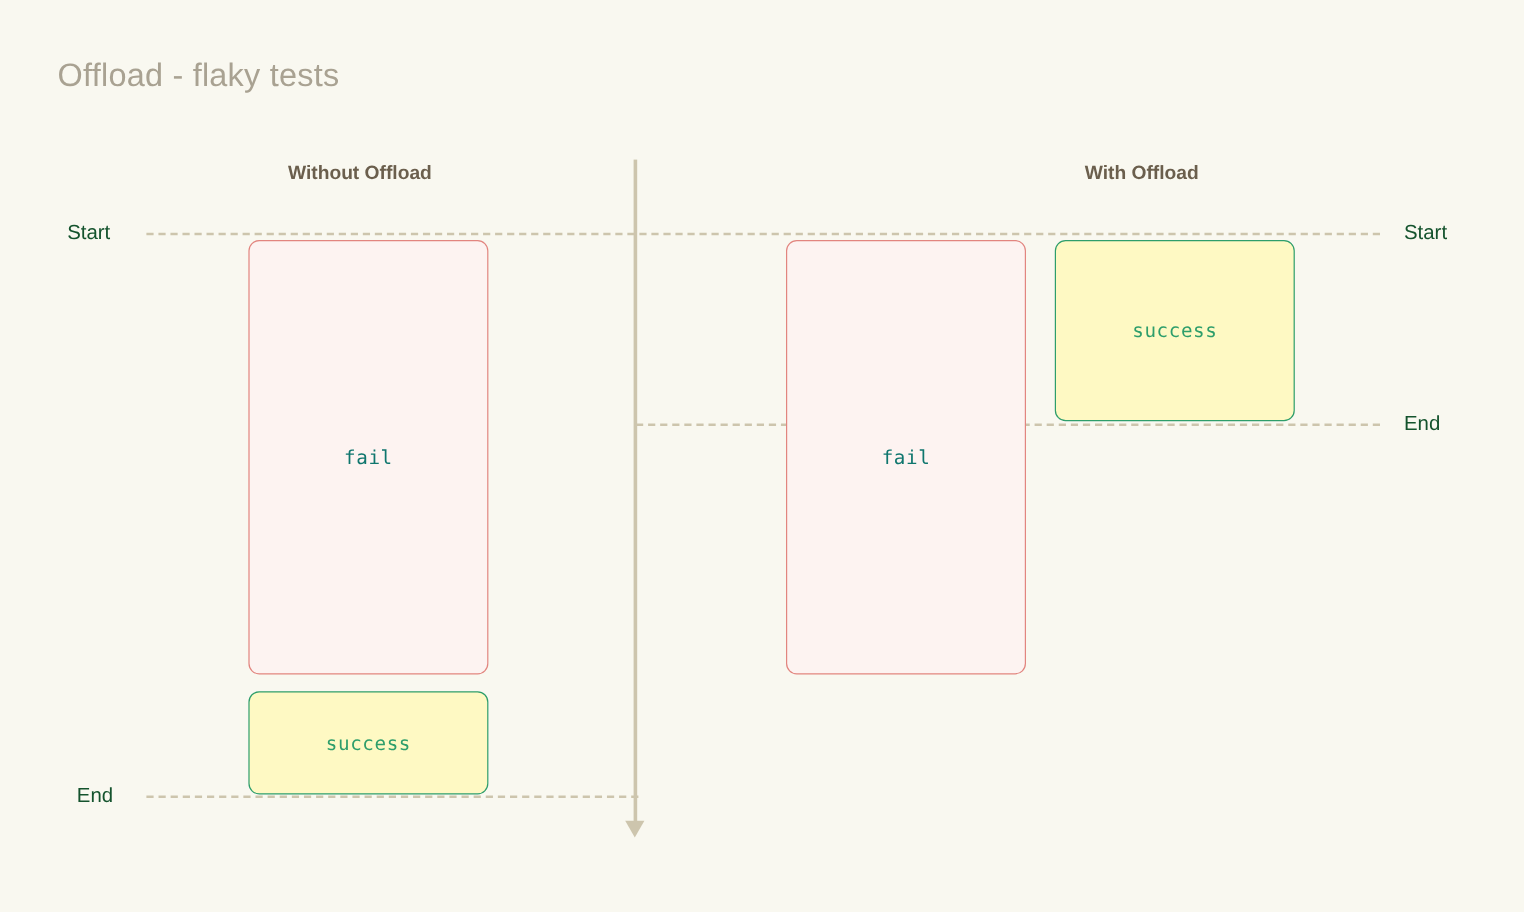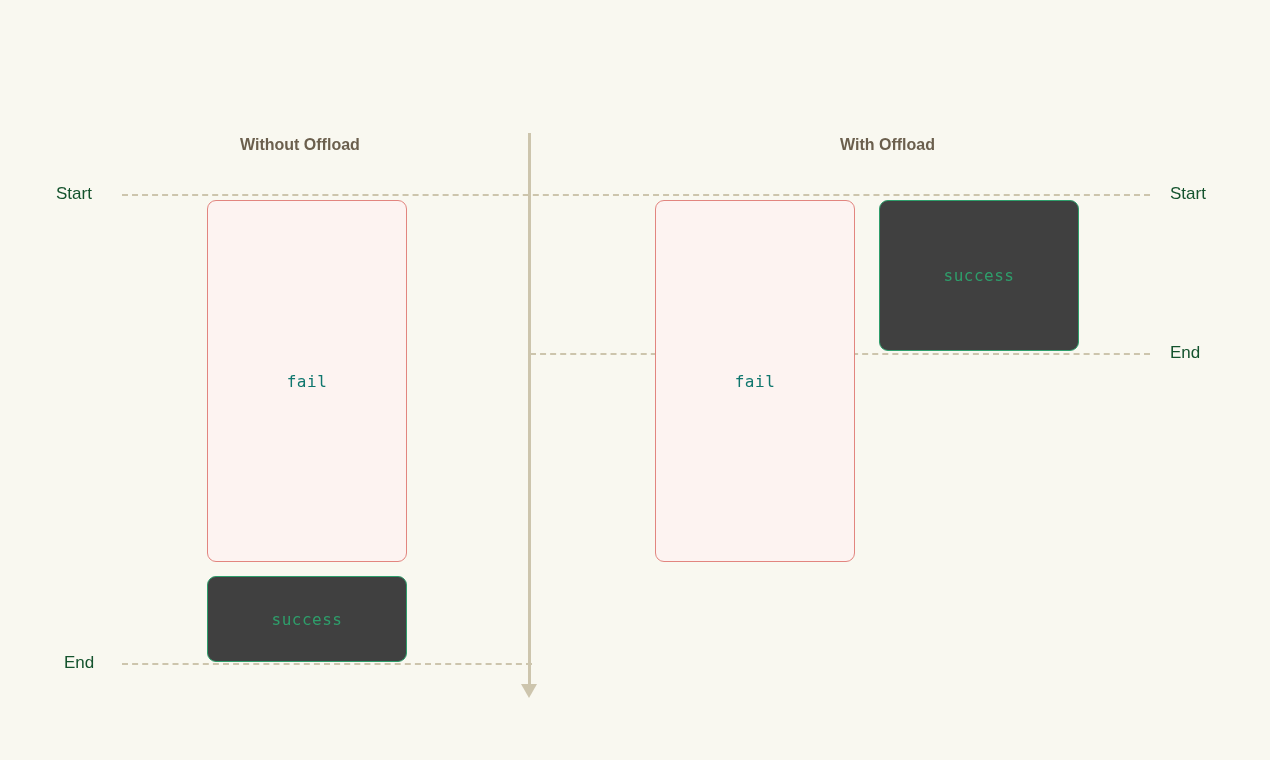--- a/index.html
+++ b/index.html
@@ -35,21 +35,21 @@
   
   .col-header {
     position: absolute;
     top: 136px;
     font-size: 16px;
     font-weight: bold;
     color: #6b5f4d;
     white-space: nowrap;
   }
   #header-without { left: 240px; }
-  #header-with    { left: 840px; }
+  #header-with    { left: 904px; }
 
   
   #axis-line {
     position: absolute;
     left: 528px;
     top: 133px;
     width: 3px;
     height: 553px;
     background: #cdc5ad;
   }
@@ -97,35 +97,36 @@
     font-family: "DejaVu Sans Mono", "Liberation Mono", monospace;
     font-size: 16px;
     letter-spacing: 0.5px;
   }
   .run-box.fail {
     background: #fdf3f1;
     border: 1px solid #e2857f;
     color: #0f766e;
   }
   .run-box.success {
-    background: #404040;
+    background: #fef9c3;
     border: 1px solid #2e9e6b;
     color: #2e9e6b;
   }
 
   #box-left-fail    { left: 207px; top: 200px; width: 200px; height: 362px; }
   #box-left-success { left: 207px; top: 576px; width: 200px; height: 86px;  }
   #box-right-fail   { left: 655px; top: 200px; width: 200px; height: 362px; }
   #box-right-success{ left: 879px; top: 200px; width: 200px; height: 151px; }
 </style>
 </head>
 <body>
 
 <div id="canvas">
 
+  <div id="page-title">Offload - flaky tests</div>
 
   <div class="col-header" id="header-without">Without Offload</div>
   <div class="col-header" id="header-with">With Offload</div>
 
   <div id="axis-line"></div>
   <div id="axis-arrow"></div>
 
   <div class="dash-line" id="dash-left-start"></div>
   <div class="dash-line" id="dash-right-end"></div>
   <div class="dash-line" id="dash-left-end"></div>

